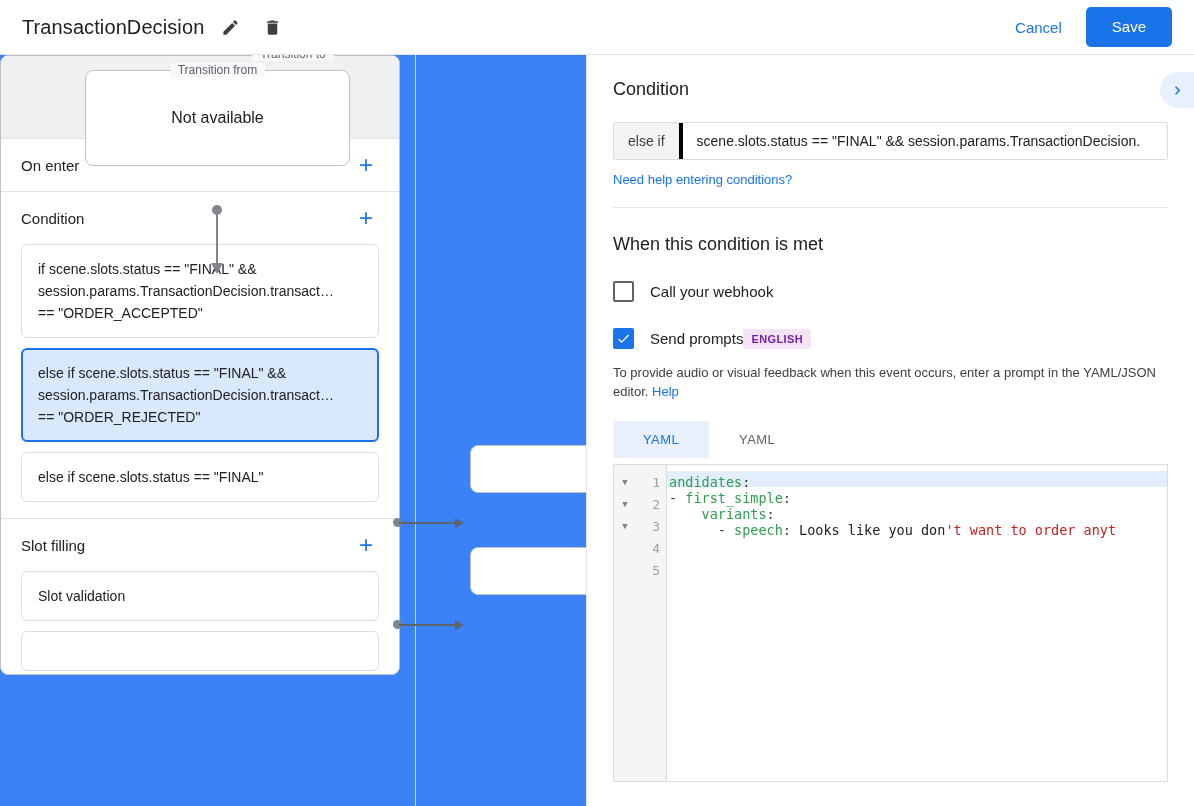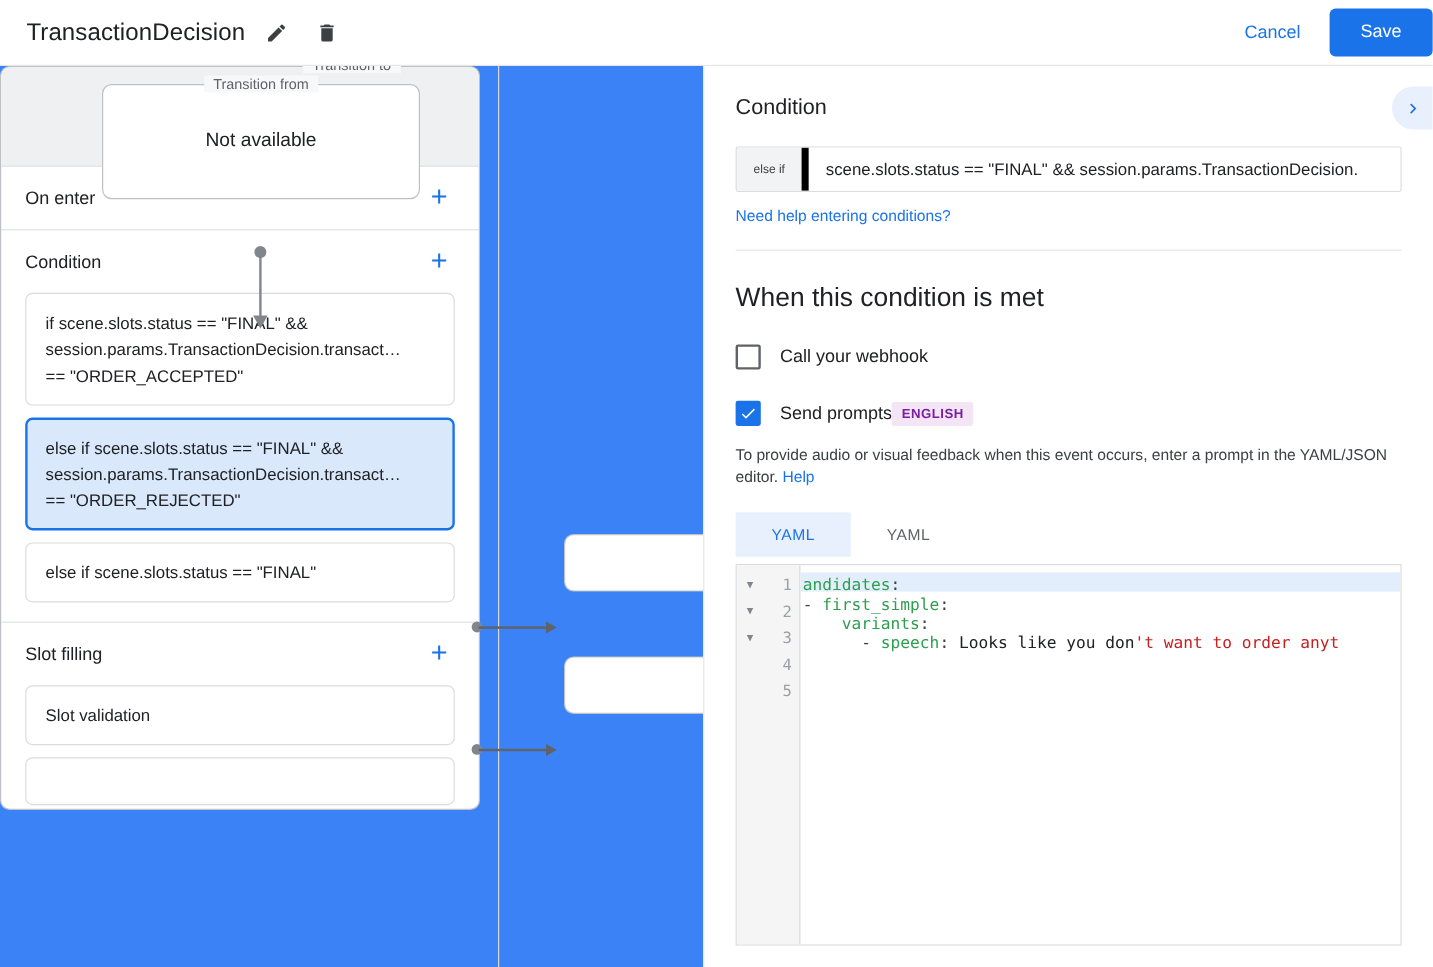--- a/index.html
+++ b/index.html
@@ -36,20 +36,21 @@
     color: #1a73e8; font-size: 15px; font-weight: 500;
     padding: 8px 14px; border-radius: 4px; cursor: pointer;
     background: transparent; border: none; margin-right: 10px;
     font-family: "Liberation Sans", sans-serif;
   }
   #save-btn {
     background: #1a73e8; color: #ffffff;
     font-size: 15px; font-weight: 500;
     padding: 0 26px; height: 40px; line-height: 40px;
     border: none; border-radius: 5px; cursor: pointer;
+    margin-right: 22px;
     font-family: "Liberation Sans", sans-serif;
   }
 
   
   #graph-pane {
     position: absolute; left: 0; top: 55px;
     width: 586px; height: 751px;
     background: #3b82f6;
     overflow: hidden;
   }
@@ -181,39 +182,39 @@
     cursor: pointer;
   }
   #cond-input-row {
     display: flex; margin-top: 22px;
     border: 1px solid #dadce0; border-radius: 2px;
     height: 38px; overflow: hidden;
   }
   #cond-prefix {
     background: #f1f3f4; color: #3c4043;
     display: flex; align-items: center;
-    padding: 0 14px; font-size: 10px;
-    border-right: 6px solid #000000;
+    padding: 0 14px; font-size: 14px;
+    border-right: 4px solid #000000;
   }
   #cond-value {
     flex: 1; border: none; outline: none;
     padding: 0 14px; font-size: 14px; color: #202124;
     font-family: "Liberation Sans", sans-serif;
     background: #ffffff;
   }
   #cond-help {
     display: inline-block; margin-top: 12px;
     color: #1a73e8; font-size: 13px; text-decoration: none; cursor: pointer;
   }
   #pane-divider {
     margin-top: 19px; height: 1px; background: #e4e6e8; width: 100%;
   }
 
   #met-section { padding: 26px 26px 0 26px; }
-  #met-title { font-size: 22px; color: #202124; font-weight: 400; }
+  #met-title { font-size: 18px; color: #202124; font-weight: 400; }
 
   .check-row { display: flex; align-items: center; margin-top: 26px; }
   .cbox {
     width: 21px; height: 21px; border: 2px solid #5f6368;
     border-radius: 2px; background: #ffffff; cursor: pointer;
     flex: 0 0 auto;
   }
   .cbox.checked {
     background: #1a73e8; border-color: #1a73e8;
     display: flex; align-items: center; justify-content: center;

